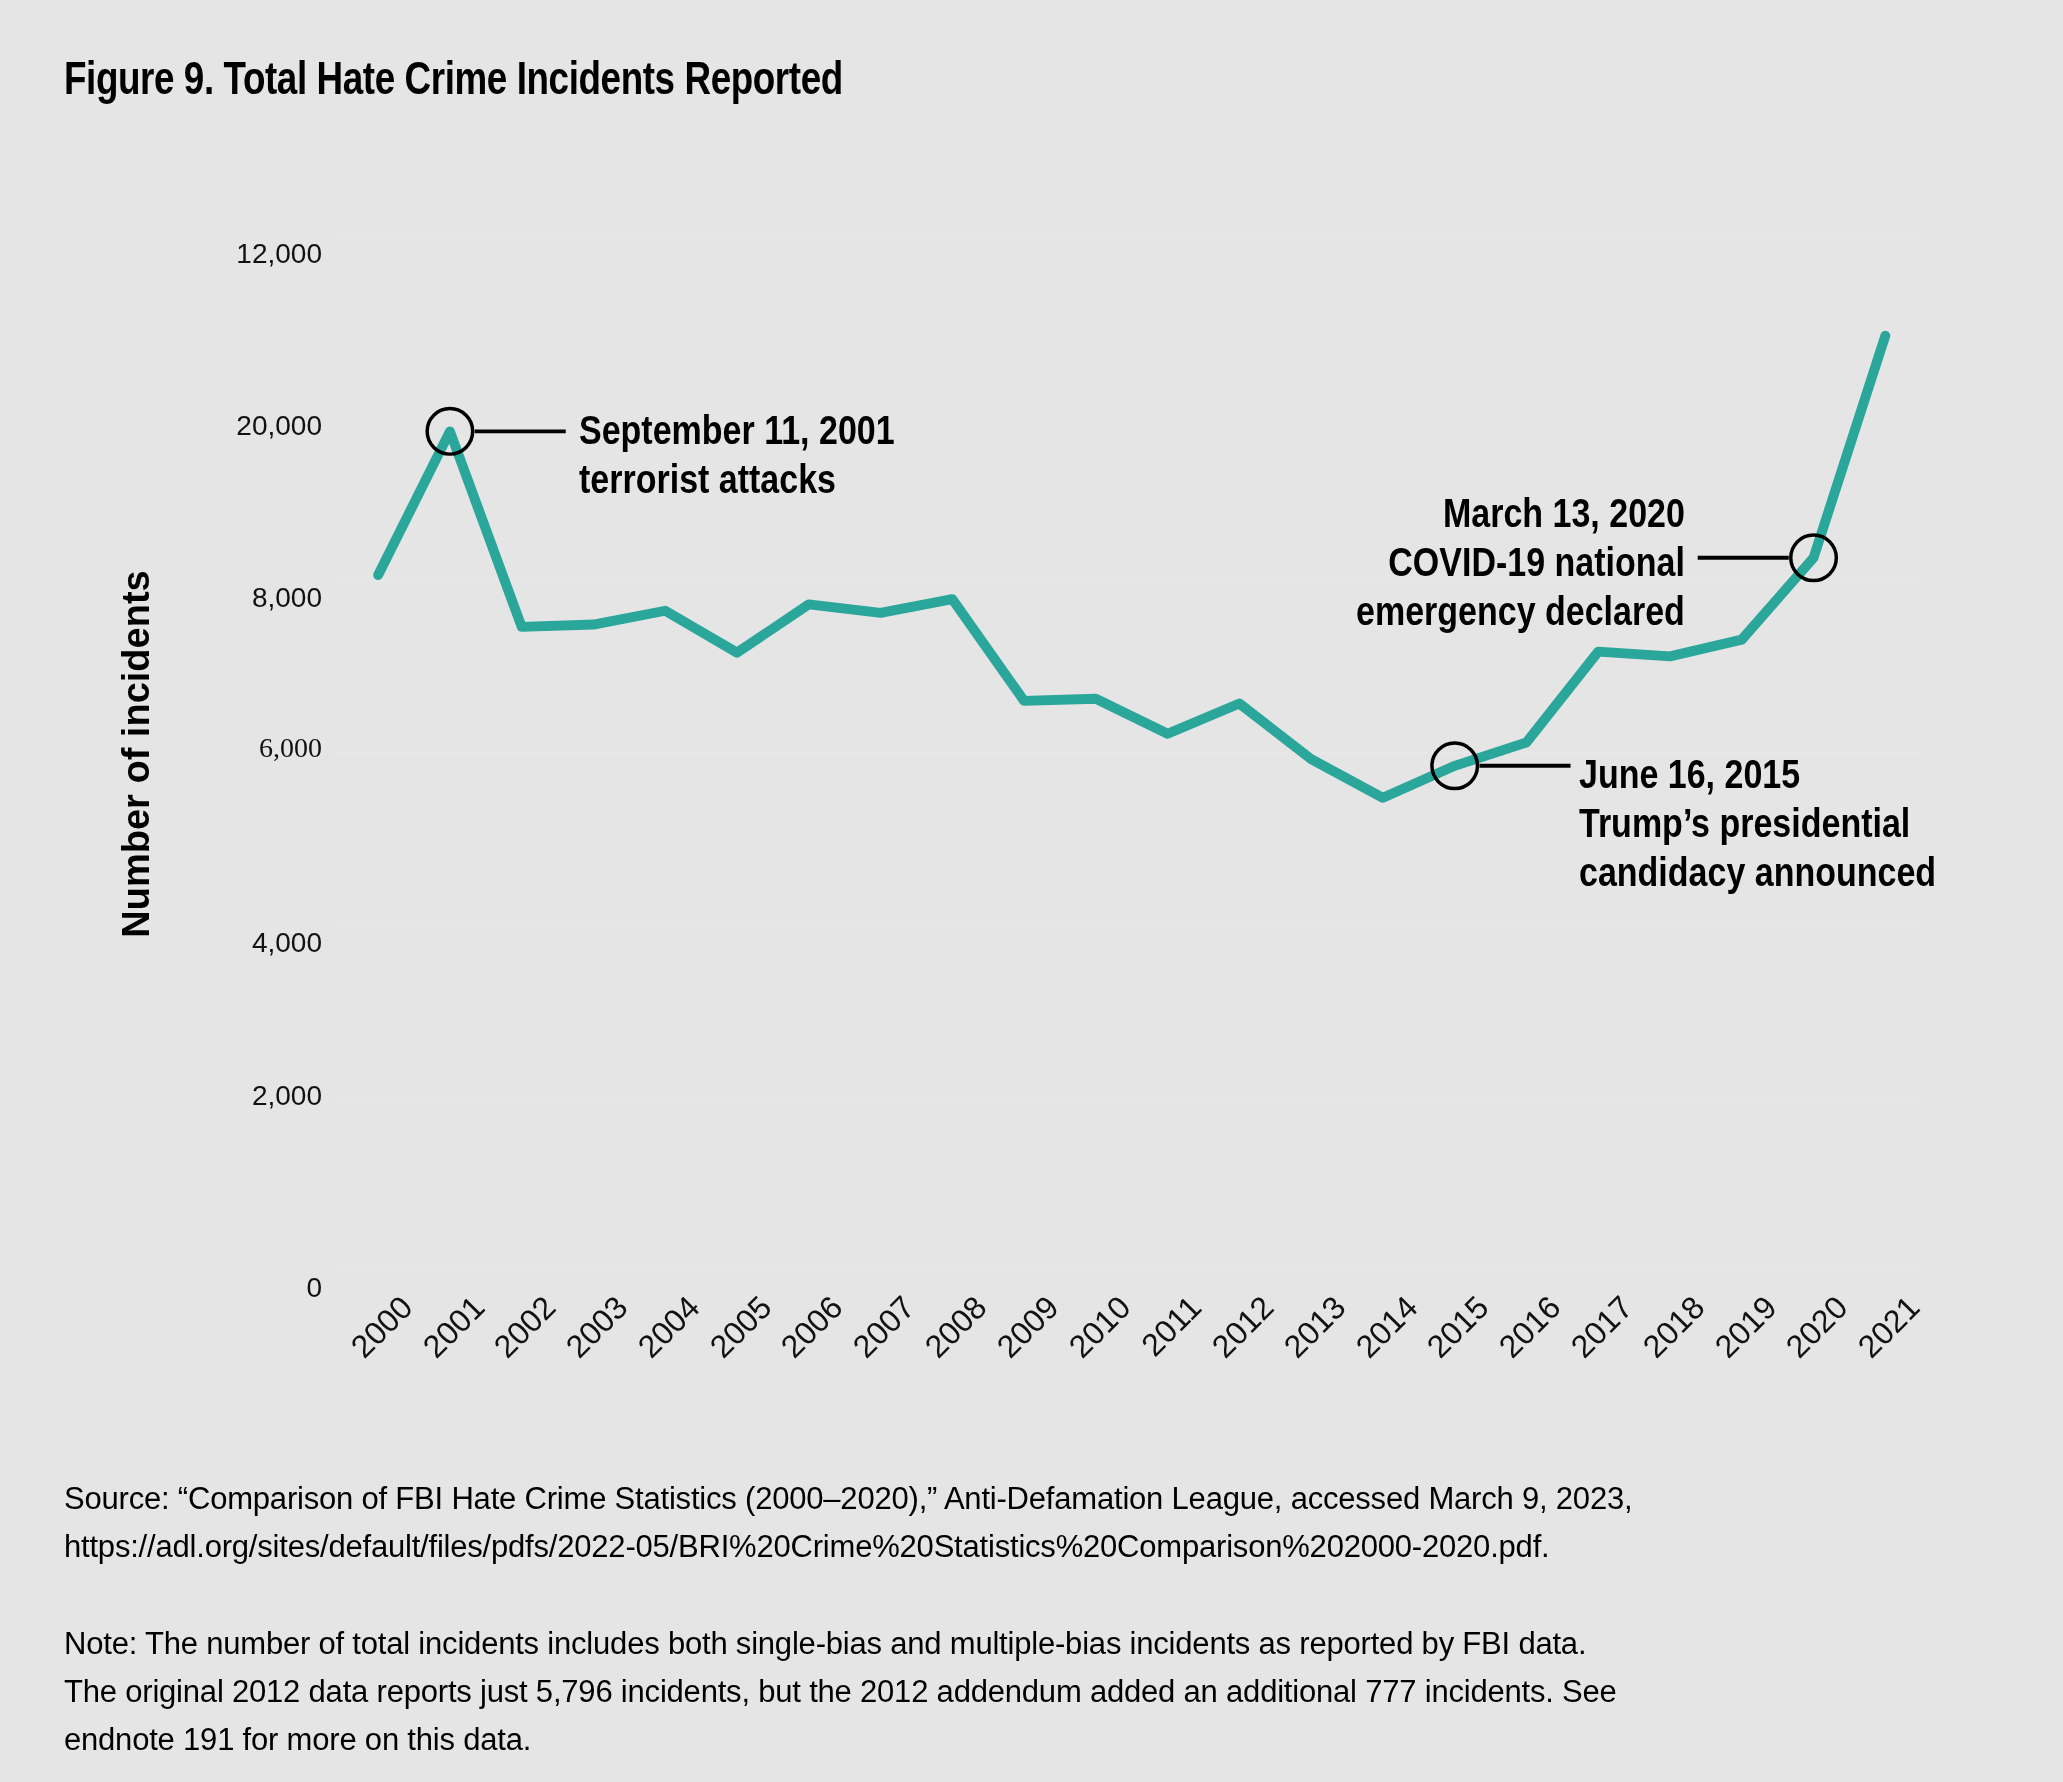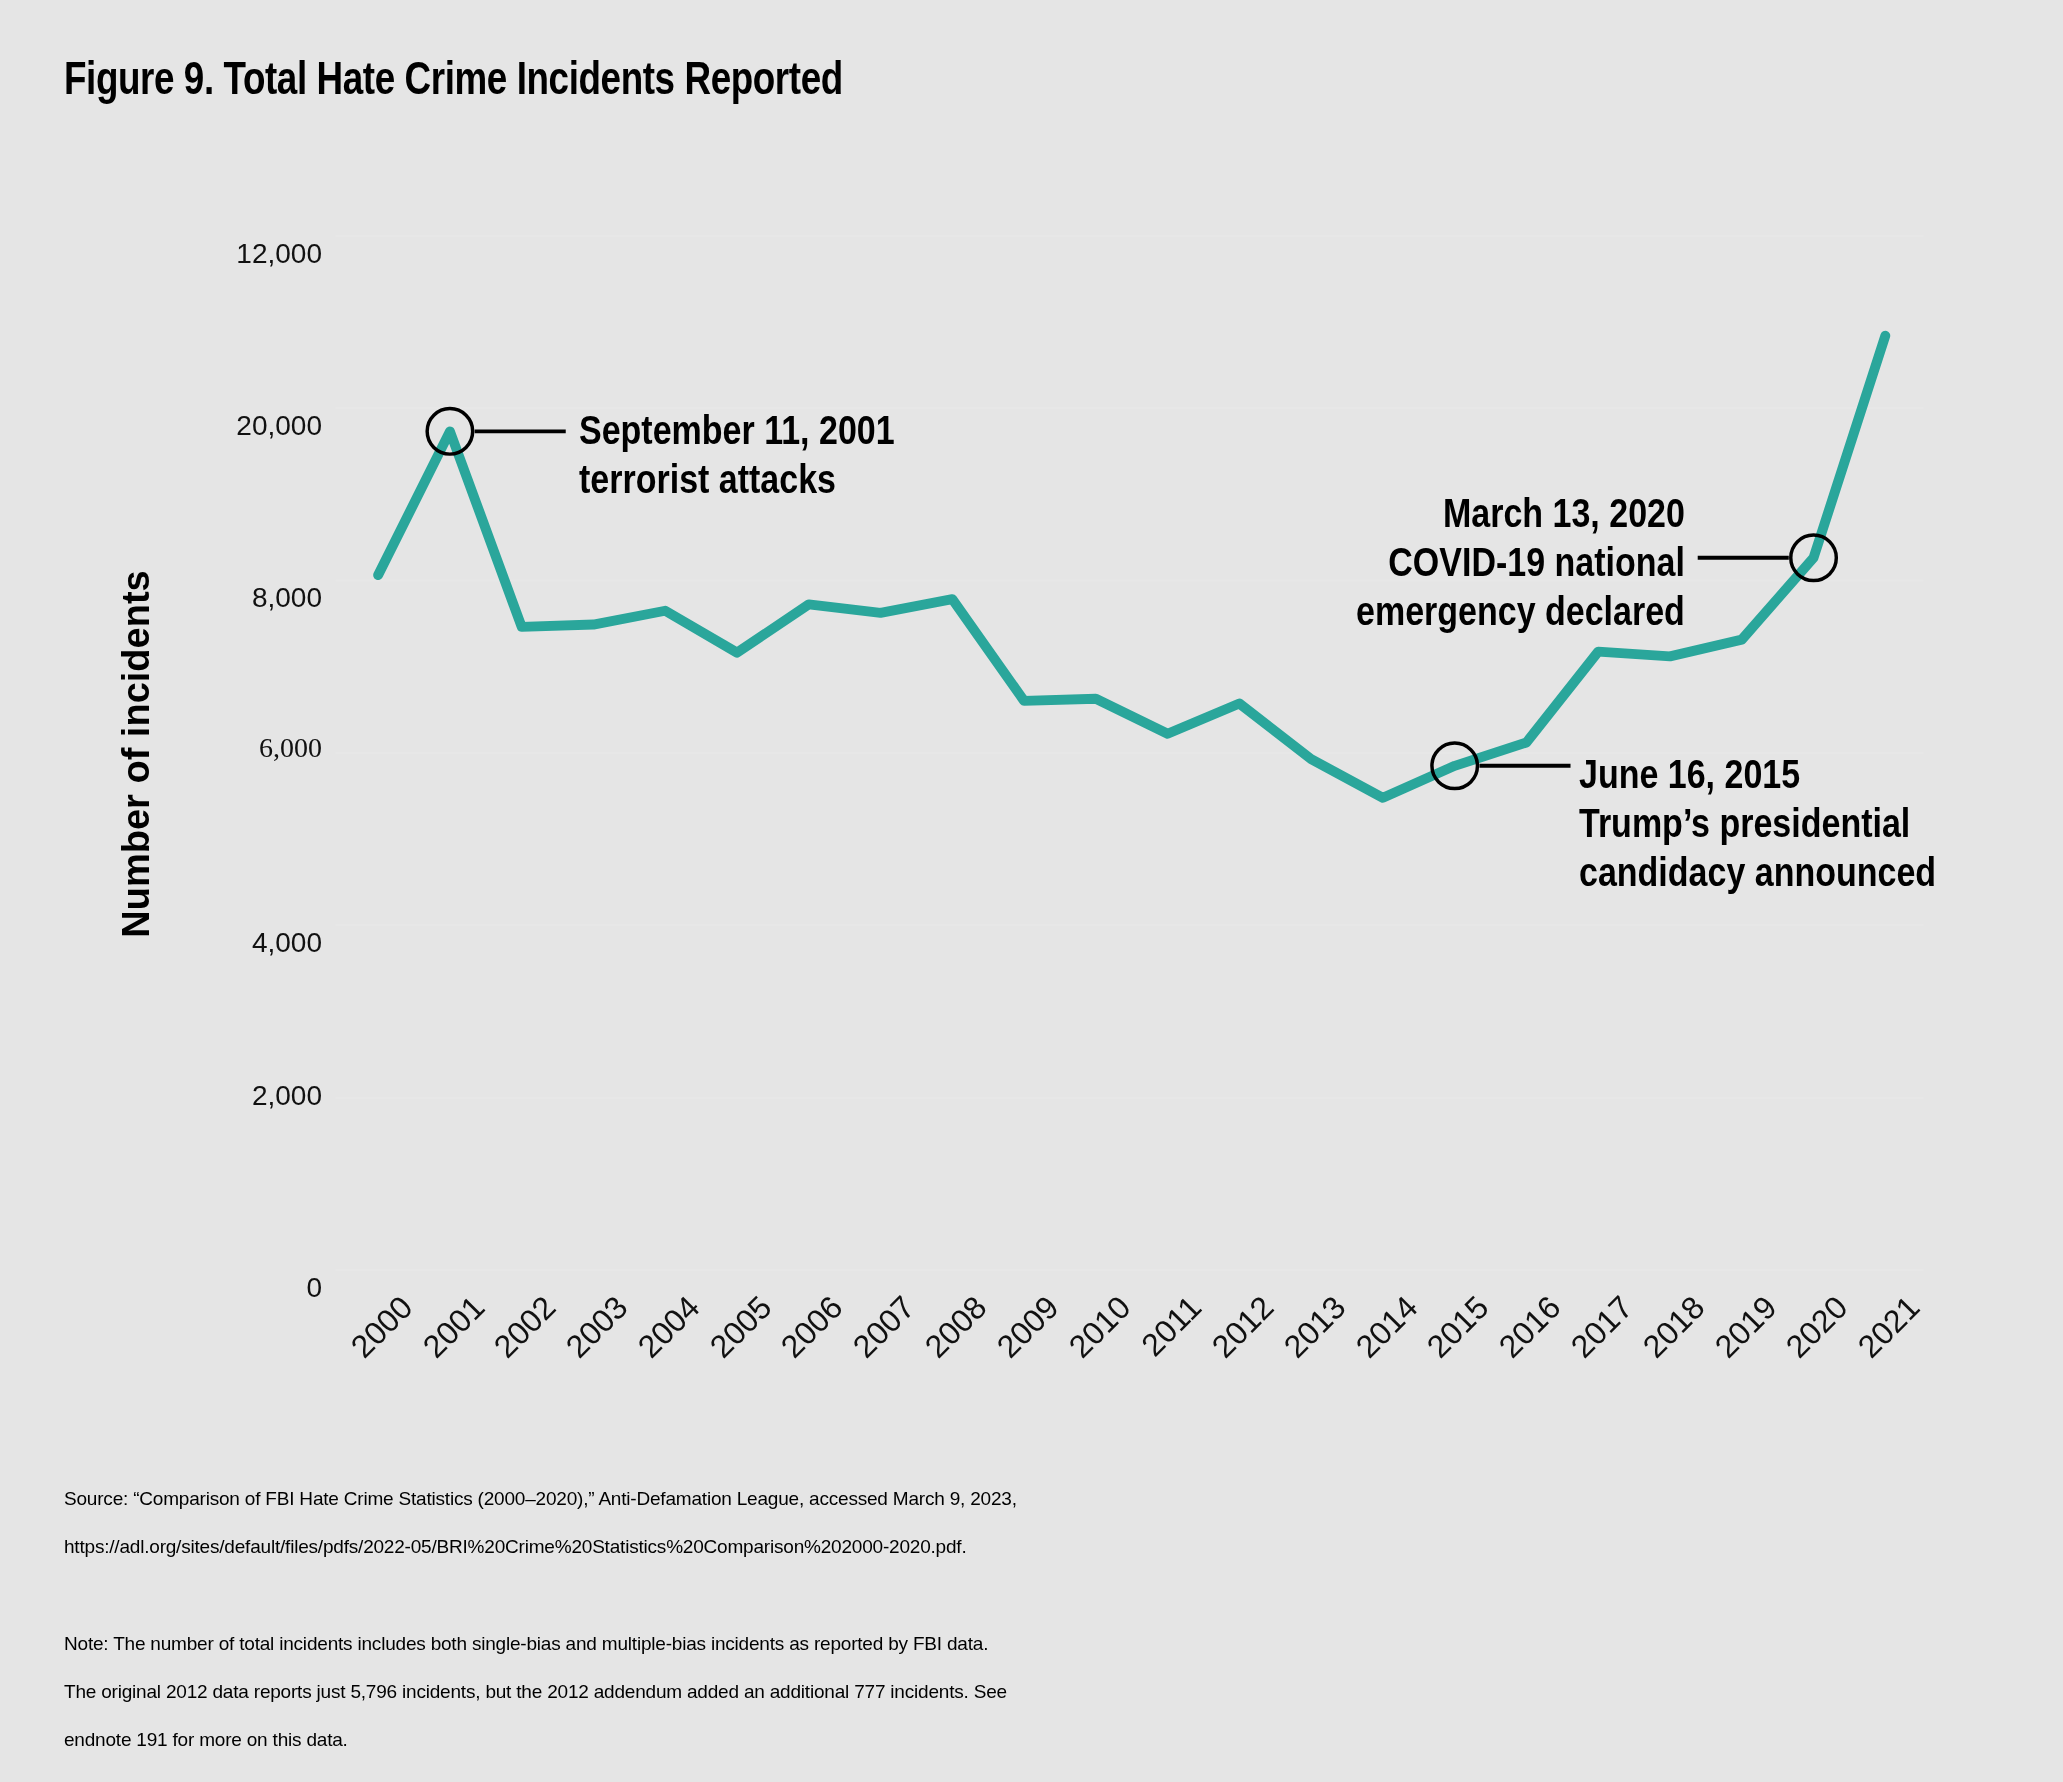--- a/index.html
+++ b/index.html
@@ -12,21 +12,21 @@
   .xlab{position:absolute;font-size:32px;color:#111;white-space:nowrap;
         transform:rotate(-45deg);transform-origin:100% 0%;}
   .yaxis-title{position:absolute;left:136px;top:754px;font-size:38px;font-weight:700;
         transform:translate(-50%,-50%) rotate(-90deg);white-space:nowrap;}
   .ann{position:absolute;font-size:40px;font-weight:700;line-height:49px;white-space:nowrap;}
   .ann-left{transform:scaleX(0.85);transform-origin:left top;}
   .ann-right{text-align:right;transform:scaleX(0.85);transform-origin:right top;}
   .ann-sep11{left:579px;top:406px;}
   .ann-covid{right:378px;top:489px;}
   .ann-trump{left:1579px;top:750px;}
-  .caption{position:absolute;left:64px;font-size:19px;line-height:48px;font-weight:400;
+  .caption{position:absolute;left:64px;font-size:31px;line-height:48px;font-weight:400;
            letter-spacing:-0.2px;color:#000;white-space:nowrap;}
   .source-block{top:1475px;}
   .note-block{top:1620px;}
 </style>
 </head>
 <body>
 
 <div class="canvas">
 
   <div class="title">Figure 9. Total Hate Crime Incidents Reported</div>

